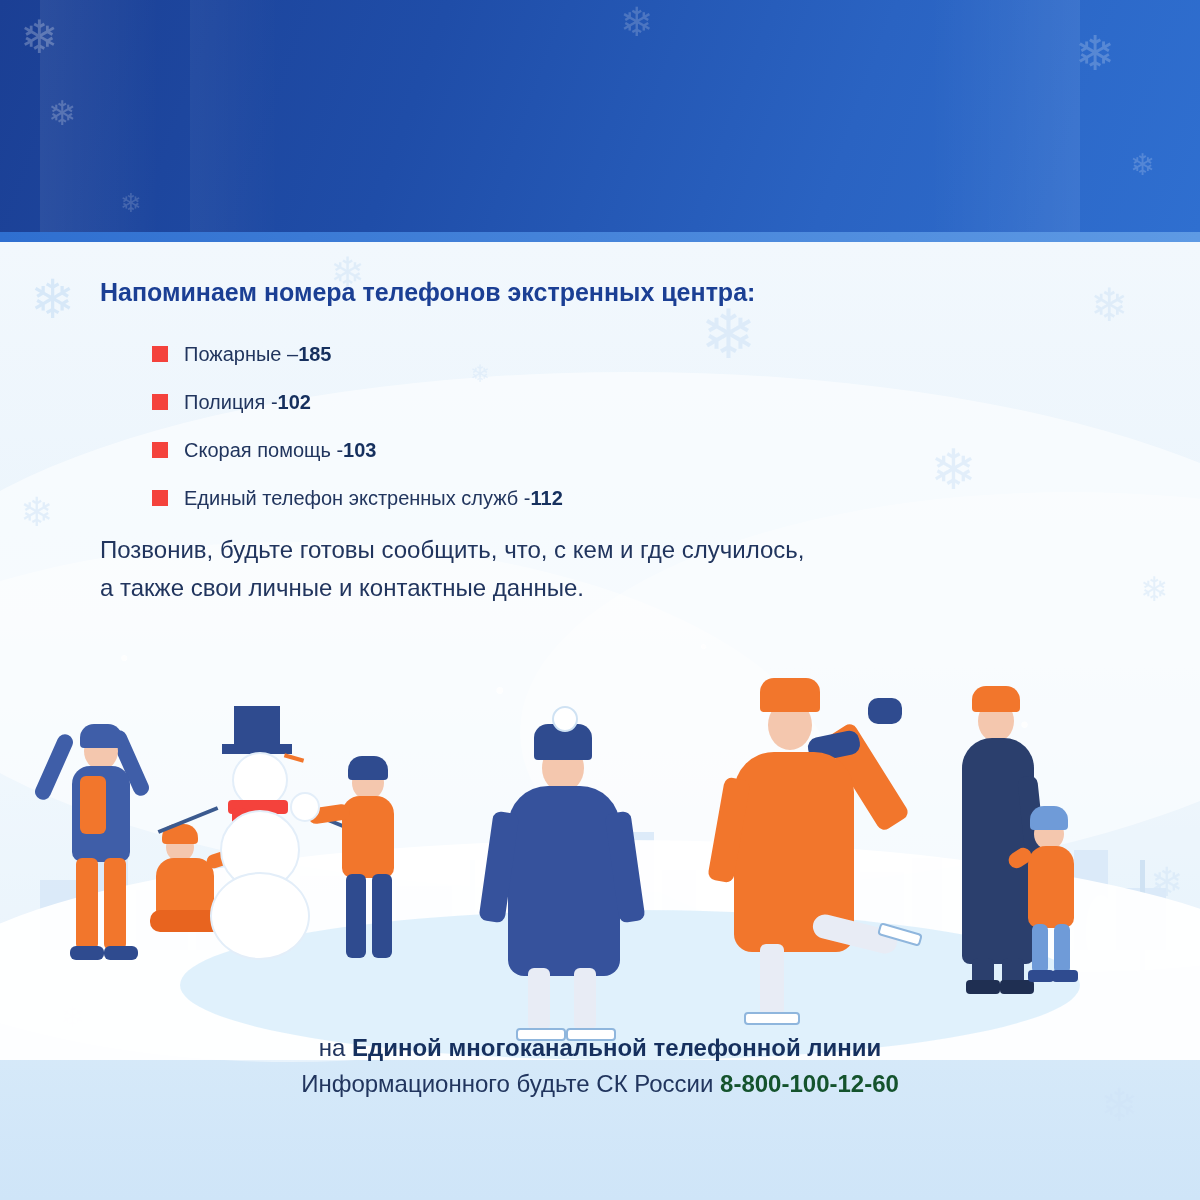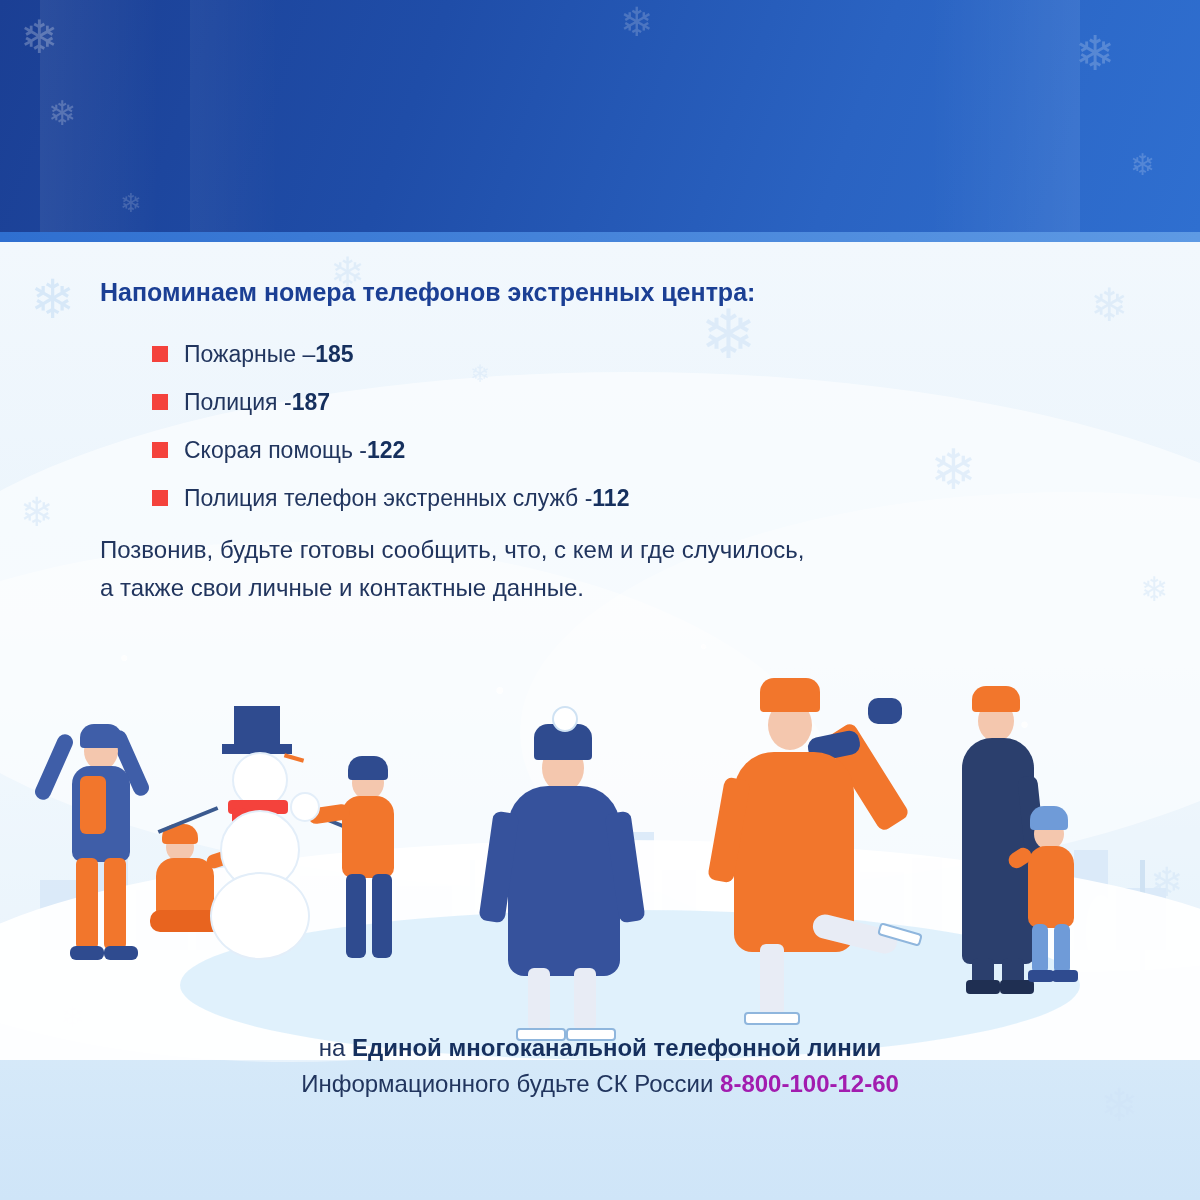--- a/index.html
+++ b/index.html
@@ -104,21 +104,21 @@
 
   .phone-list {
     position: absolute;
     left: 152px; top: 330px;
     width: 900px;
   }
   .phone-item {
     display: flex;
     align-items: center;
     height: 48px;
-    font-size: 23px;
+    font-size: 20px;
     color: #21355e;
   }
   .bullet {
     width: 16px; height: 16px;
     background: #f4423c;
     margin-right: 16px;
     flex: none;
   }
   .phone-item b { font-weight: bold; color: #16305e; }
 
@@ -198,21 +198,21 @@
     left: 0; top: 1030px;
     width: 1200px;
     height: 170px;
     text-align: center;
     color: #21355e;
   }
   .footer .l1 { font-size: 24px; line-height: 34px; margin-top: 14px; }
   .footer .l2 { font-size: 24px; line-height: 36px; }
   .footer .l2 b { font-weight: bold; color: #16305e; }
   .footer .l3 { font-size: 24px; line-height: 36px; }
-  .footer .l3 b { font-weight: bold; color: #a21caf; }
+  .footer .l3 b { font-weight: bold; color: #14532d; }
 </style>
 </head>
 <body>
 
 <div class="poster">
 
   <div class="header">
     <div class="curtain c1"></div>
     <div class="curtain c2"></div>
     <div class="curtain c3"></div>
@@ -249,30 +249,30 @@
 
   <div class="phone-list">
     <div class="phone-item">
       <span class="bullet"></span>
       <span>Пожарные – </span>
       <b>185</b>
     </div>
     <div class="phone-item">
       <span class="bullet"></span>
       <span>Полиция - </span>
-      <b>187</b>
+      <b>102</b>
     </div>
     <div class="phone-item">
       <span class="bullet"></span>
       <span>Скорая помощь - </span>
-      <b>122</b>
+      <b>103</b>
     </div>
     <div class="phone-item">
       <span class="bullet"></span>
-      <span>Полиция телефон экстренных служб - </span>
+      <span>Единый телефон экстренных служб - </span>
       <b>112</b>
     </div>
   </div>
 
   <div class="note">Позвонив, будьте готовы сообщить, что, с кем и где случилось,
 а также свои личные и контактные данные.</div>
 
   <div class="scene">
 
     <div class="skyline">

